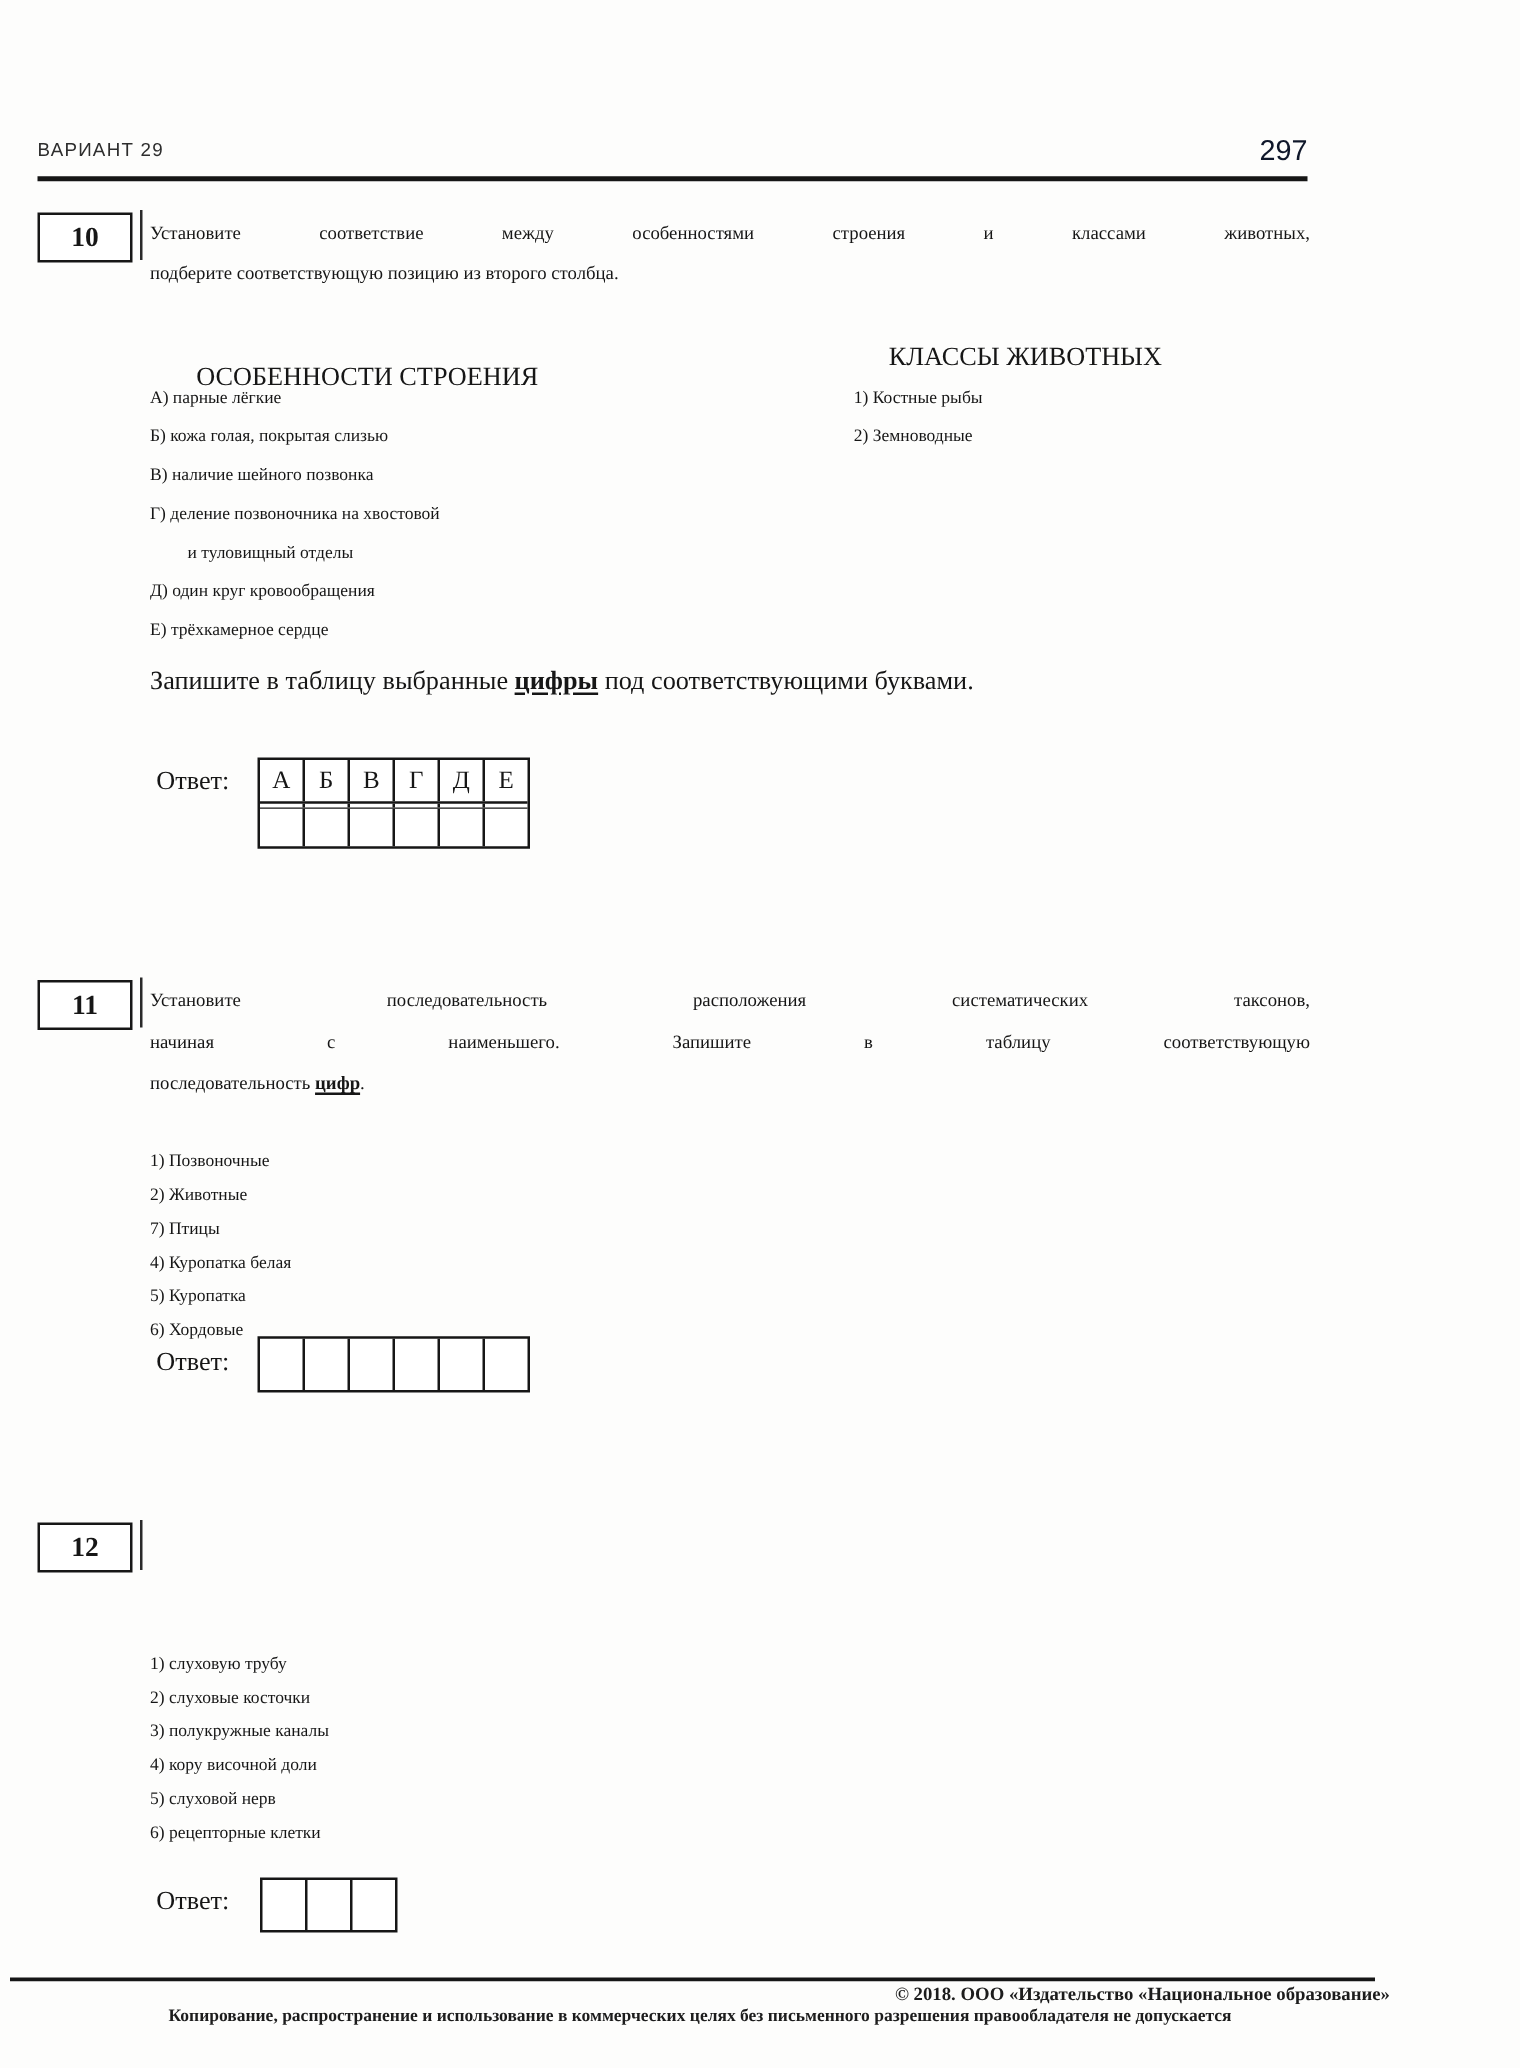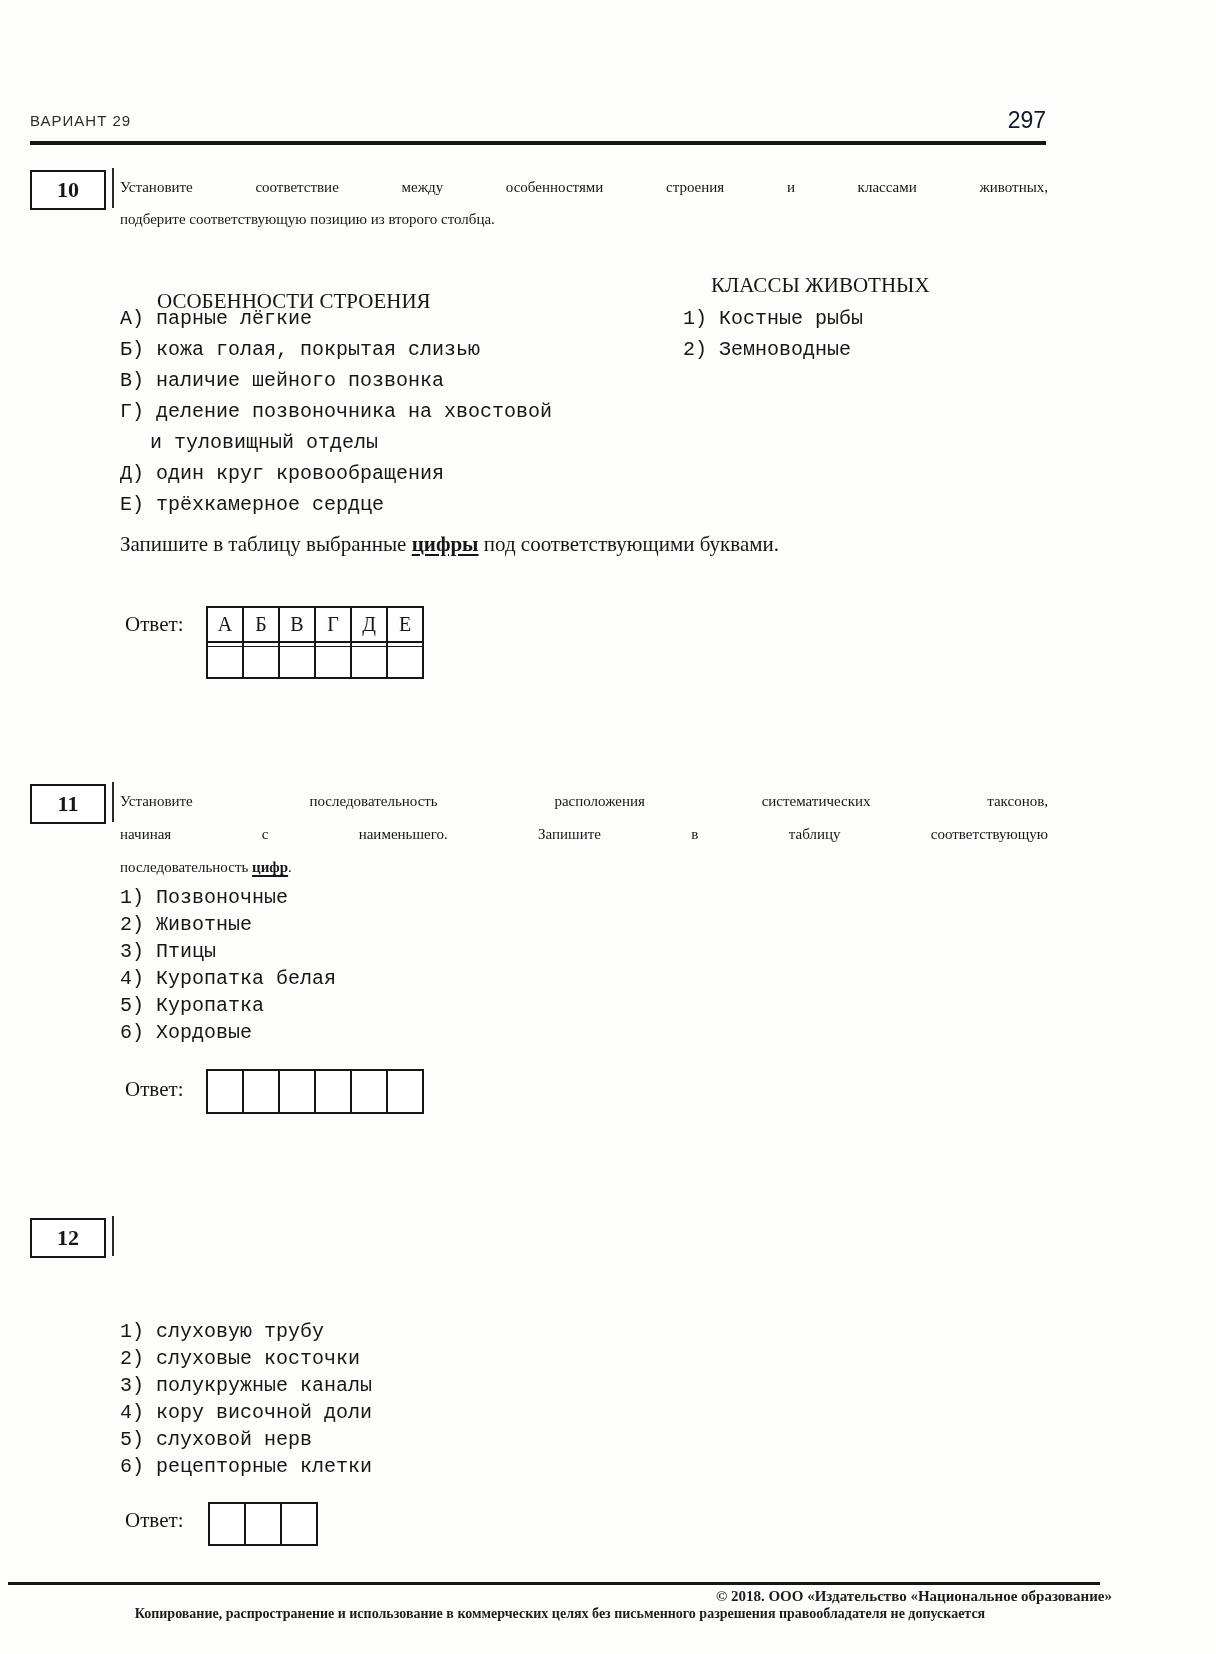--- a/index.html
+++ b/index.html
@@ -17,21 +17,21 @@
   .rule-bottom{left:8px;top:1538px;width:1092px;}
   .qbox{
     left:30px;width:72px;height:36px;border:2px solid #161616;
     display:flex;align-items:center;justify-content:center;
     font-weight:bold;font-size:22px;background:#fff;
   }
   .qtick{left:112px;width:2px;height:40px;background:#2a2a2a;}
   .para{left:120px;width:928px;font-size:15px;line-height:32px;}
   .para .jline{text-align:justify;text-align-last:justify;}
   .lh33{line-height:33px;}
-  .list{left:120px;font-size:20px;font-family:Liberation Mono, monospace;}
+  .list{left:120px;font-size:14px;}
   .list div{white-space:nowrap;}
   .lh31 div{line-height:31px;}
   .lh27 div{line-height:27px;}
   .indent{padding-left:30px;}
   .colhead{font-size:21px;white-space:nowrap;}
   .bu{font-weight:bold;text-decoration:underline;text-decoration-thickness:2px;text-underline-offset:3px;}
   .note{left:120px;font-size:21px;white-space:nowrap;}
   .anslabel{left:125px;font-size:21px;}
   .atable{border:2px solid #161616;background:#fff;}
   .arow{display:flex;}
@@ -122,24 +122,24 @@
     <span>11</span>
   </div>
   <div class="abs qtick" style="top:738px;"></div>
 
   <div class="abs para lh33" style="top:741px;">
     <div class="jline">Установите последовательность расположения систематических таксонов,</div>
     <div class="jline">начиная с наименьшего. Запишите в таблицу соответствующую</div>
     <div><span>последовательность </span><span class="bu">цифр</span><span>.</span></div>
   </div>
 
-  <div class="abs list lh27" style="top:840px;">
+  <div class="abs list lh27" style="top:872px;">
     <div>1) Позвоночные</div>
     <div>2) Животные</div>
-    <div>3) Птицы</div>
+    <div>7) Птицы</div>
     <div>4) Куропатка белая</div>
     <div>5) Куропатка</div>
     <div>6) Хордовые</div>
   </div>
 
   <div class="abs anslabel" style="top:1033px;">Ответ:</div>
   <div class="abs atable" style="left:206px;top:1025px;">
     <div class="arow srow41">
       <div class="acell"></div>
       <div class="acell"></div>

